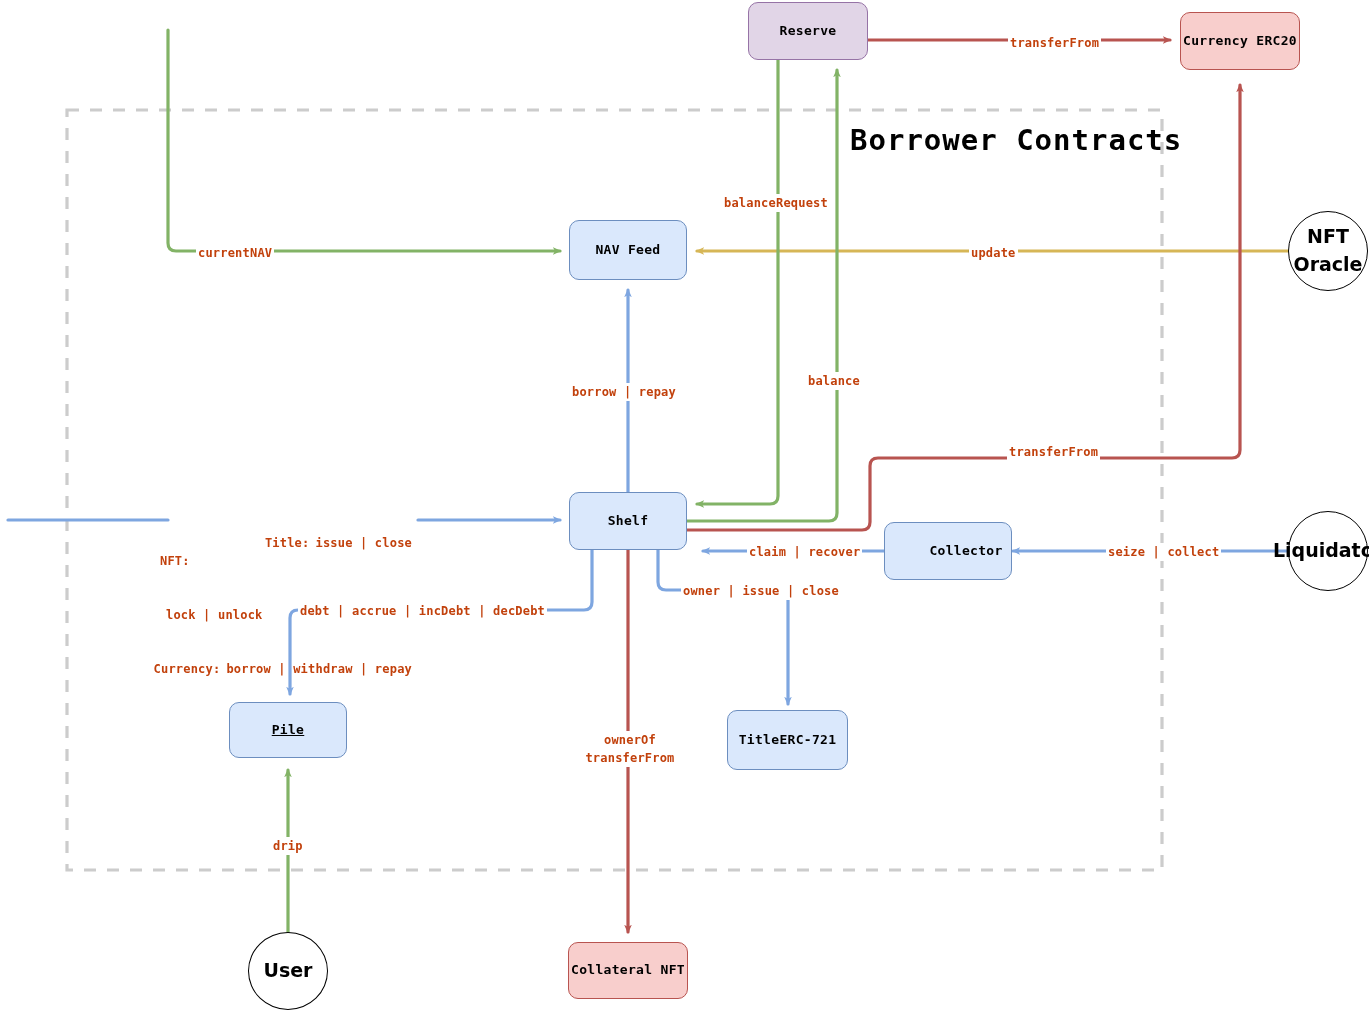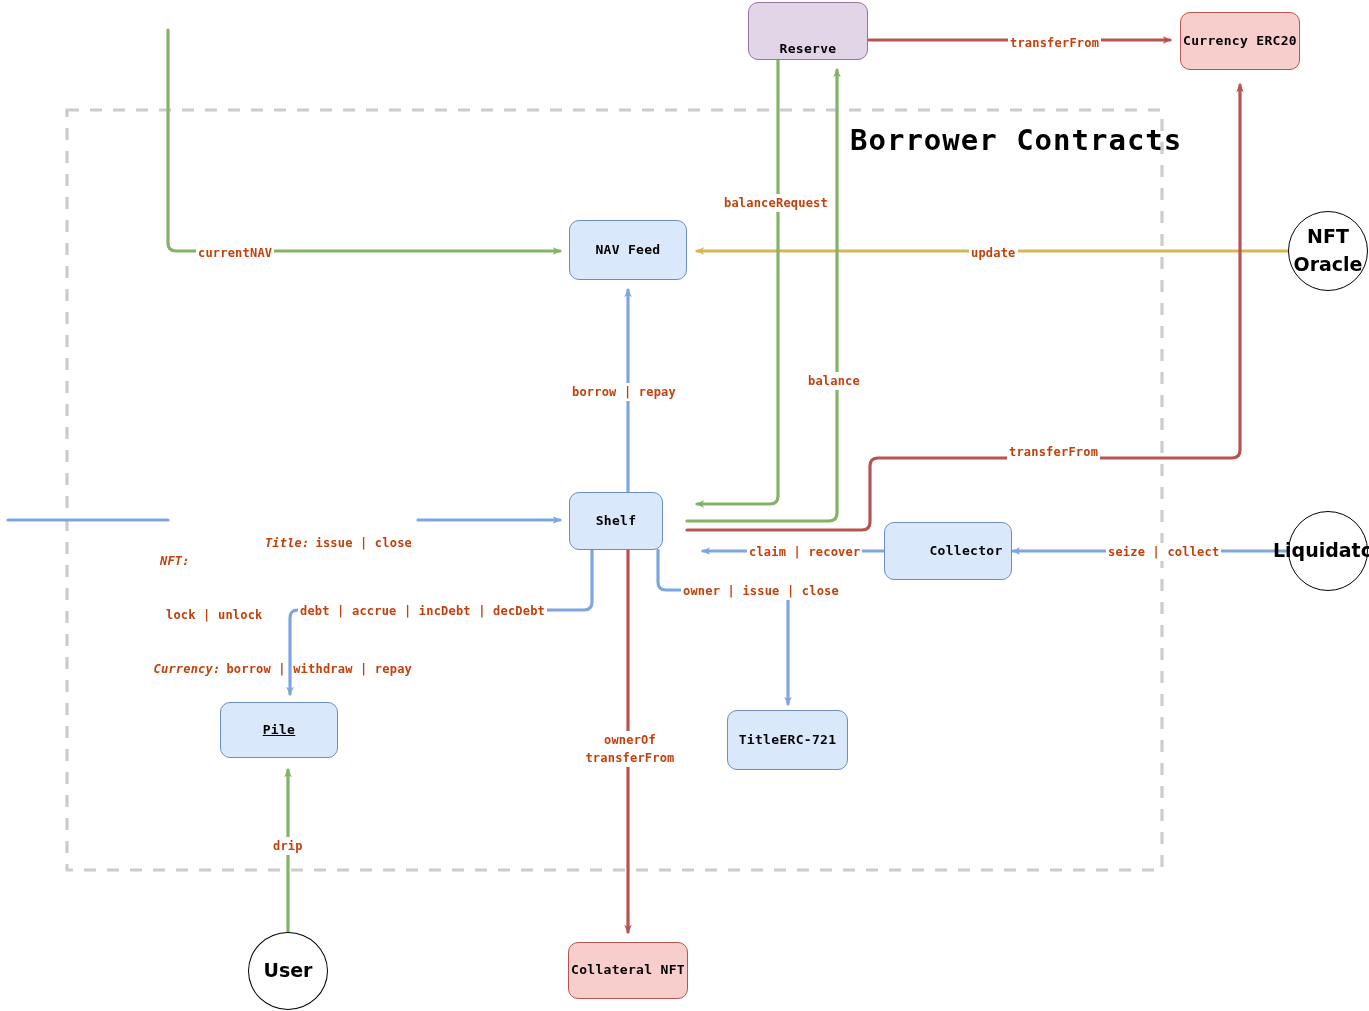--- a/index.html
+++ b/index.html
@@ -67,21 +67,21 @@
     font-weight: bold;
     font-size: 12px;
     color: #c2410c;
     background: #ffffff;
     white-space: nowrap;
     letter-spacing: 0.2px;
     padding: 0 2px;
     line-height: 1.5;
   }
   .edge-label.multi { text-align: center; }
-  .lbl-key { font-weight: bold; font-style: italic; }
+  .lbl-key { font-weight: bold; }
   .lbl-val { font-weight: bold; margin-top: 36px; }
 </style>
 </head>
 <body>
 
 <div id="canvas">
 
   <svg class="layer" viewBox="0 0 1369 1011">
     <defs>
       <marker id="ah-blue" markerWidth="10" markerHeight="10" refX="7.2" refY="4" orient="auto" markerUnits="userSpaceOnUse">
@@ -125,49 +125,49 @@
 
     <path d="M658,550 L658,582 Q658,590 666,590 L780,590 Q788,590 788,598 L788,704" fill="none" stroke="#7ea6e0" stroke-width="3.2" stroke-linecap="round" stroke-linejoin="round" marker-end="url(#ah-blue)"></path>
 
     <path d="M628,550 L628,932" fill="none" stroke="#b85450" stroke-width="3.2" stroke-linecap="round" marker-end="url(#ah-red)"></path>
 
     <path d="M288,938 L288,770" fill="none" stroke="#82b366" stroke-width="3.2" stroke-linecap="round" marker-end="url(#ah-green)"></path>
   </svg>
 
   <div class="group-title" style="left:850px; top:123px;">Borrower Contracts</div>
 
-  <div class="node rect purple" style="left:748px; top:2px; width:120px; height:58px;align-items:flex-end;">
+  <div class="node rect purple" style="left:748px; top:2px; width:120px; height:58px;">
     <span>Reserve</span>
   </div>
 
   <div class="node rect red" style="left:1180px; top:12px; width:120px; height:58px;">
     <span>Currency ERC20</span>
   </div>
 
   <div class="node rect blue" style="left:569px; top:220px; width:118px; height:60px;">
     <span>NAV Feed</span>
   </div>
 
   <div class="node circle" style="left:1288px; top:211px; width:80px; height:80px;">
     <span>NFT Oracle</span>
   </div>
 
-  <div class="node rect blue" style="left:569px; top:492px; width:94px; height:58px;">
+  <div class="node rect blue" style="left:569px; top:492px; width:118px; height:58px;">
     <span>Shelf</span>
   </div>
 
   <div class="node rect blue" style="left:884px; top:522px; width:128px; height:58px;padding-left:36px;">
     <span>Collector</span>
   </div>
 
   <div class="node circle" style="left:1288px; top:511px; width:80px; height:80px;">
     <span>Liquidator</span>
   </div>
 
-  <div class="node rect blue" style="left:220px; top:702px; width:118px; height:56px;text-decoration:underline;">
+  <div class="node rect blue" style="left:229px; top:702px; width:118px; height:56px;text-decoration:underline;">
     <span>Pile</span>
   </div>
 
   <div class="node rect blue" style="left:727px; top:710px; width:121px; height:60px; flex-direction:row;">
     <span>Title</span>
     <span>ERC-721</span>
   </div>
 
   <div class="node circle" style="left:248px; top:932px; width:80px; height:78px;">
     <span>User</span>

